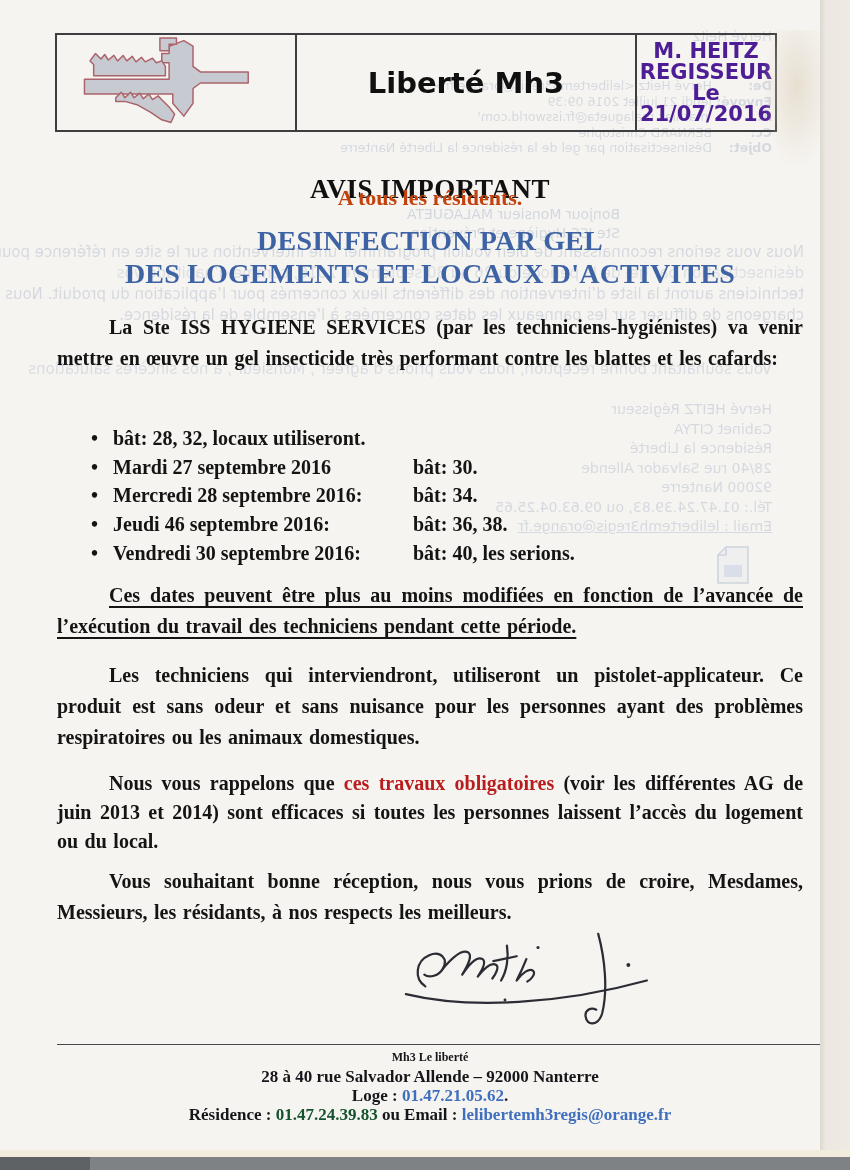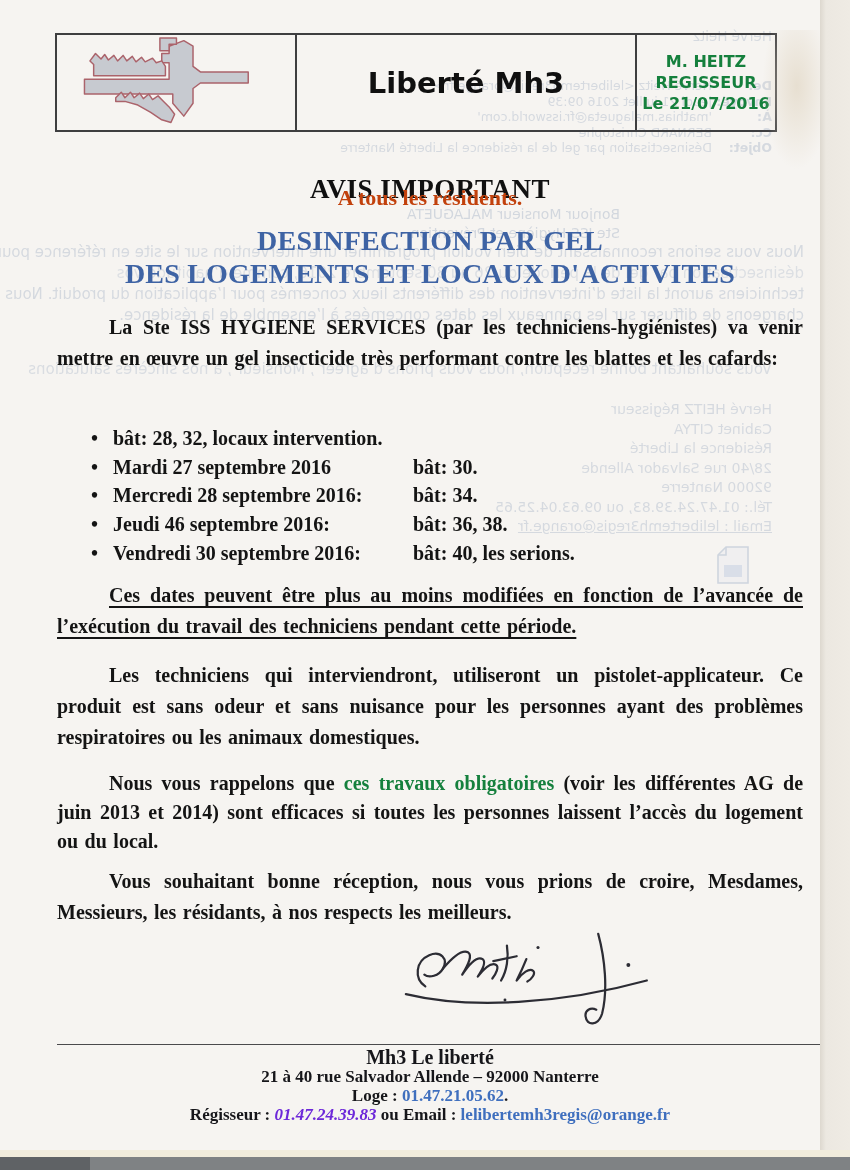--- a/index.html
+++ b/index.html
@@ -24,22 +24,22 @@
   .bleed .lbl{display:inline-block;width:60px;font-weight:bold;}
   .bleed-block div{white-space:nowrap;}
   .bleed-u{text-decoration:underline;}
   
   .hdr{position:absolute;left:55px;top:33px;width:722px;height:99px;
     border:2px solid #3e3e40;display:flex;box-sizing:border-box;background:transparent;}
   .hdr .cell{box-sizing:border-box;display:flex;align-items:center;justify-content:center;}
   .hdr .c1{width:240px;border-right:2px solid #3e3e40;}
   .hdr .c2{width:340px;border-right:2px solid #3e3e40;
     font-family:"DejaVu Sans", sans-serif;font-weight:bold;font-size:29px;color:#101010;}
-  .hdr .c3{flex:1;font-family:"DejaVu Sans", sans-serif;font-weight:bold;font-size:16px;
-    line-height:21px;text-align:center;color:#15803d;}
+  .hdr .c3{flex:1;font-family:"DejaVu Sans", sans-serif;font-weight:bold;font-size:21px;
+    line-height:21px;text-align:center;color:#4c1d95;}
   
   .content{position:absolute;left:57px;top:0;width:746px;}
   .abs{position:absolute;left:0;width:746px;}
   .h1{font-size:27px;font-weight:bold;text-align:center;letter-spacing:.5px;color:#101010;margin-top:28px;}
   .h2{font-size:22px;font-weight:bold;text-align:center;color:#c2410c;}
   .h3{font-size:28px;line-height:33px;font-weight:bold;text-align:center;letter-spacing:.2px;}
   .para{font-size:20px;font-weight:bold;line-height:31px;text-align:justify;
     text-indent:52px;word-spacing:1.5px;margin:0;}
   .list-row{display:flex;font-size:20px;font-weight:bold;line-height:28.7px;}
   .list-row .dot{width:22px;margin-left:34px;}
@@ -116,21 +116,21 @@
     <div class="abs h3" style="top:224px;color:#3e63a4;">
       <div>DESINFECTION PAR GEL</div>
       <div>DES LOGEMENTS ET LOCAUX D'ACTIVITES</div>
     </div>
 
     <p class="abs para" style="top:312px;">La Ste ISS HYGIENE SERVICES (par les techniciens-hygiénistes) va venir mettre en œuvre un gel insecticide très performant contre les blattes et les cafards:</p>
 
     <div class="abs" style="top:424px;">
       <div class="list-row">
         <span class="dot">•</span>
-        <span class="loc">bât: 28, 32, locaux intervention.</span>
+        <span class="loc">bât: 28, 32, locaux utiliseront.</span>
       </div>
       <div class="list-row">
         <span class="dot">•</span>
         <span class="date">Mardi 27 septembre 2016</span>
         <span class="loc">bât: 30.</span>
       </div>
       <div class="list-row">
         <span class="dot">•</span>
         <span class="date">Mercredi 28 septembre 2016:</span>
         <span class="loc">bât: 34.</span>
@@ -144,29 +144,29 @@
         <span class="dot">•</span>
         <span class="date">Vendredi 30 septembre 2016:</span>
         <span class="loc">bât: 40, les serions.</span>
       </div>
     </div>
 
     <p class="abs para warn" style="top:580px;">Ces dates peuvent être plus au moins modifiées en fonction de l’avancée de l’exécution du travail des techniciens pendant cette période.</p>
 
     <p class="abs para" style="top:660px;">Les techniciens qui interviendront, utiliseront un pistolet-applicateur. Ce produit est sans odeur et sans nuisance pour les personnes ayant des problèmes respiratoires ou les animaux domestiques.</p>
 
-    <p class="abs para" style="top:769px;line-height:29px;"><span>Nous vous rappelons que </span><span style="color:#15803d;">ces travaux obligatoires</span><span> (voir les différentes AG de juin 2013 et 2014) sont efficaces si toutes les personnes laissent l’accès du logement ou du local.</span></p>
+    <p class="abs para" style="top:769px;line-height:29px;"><span>Nous vous rappelons que </span><span style="color:#b91c1c;">ces travaux obligatoires</span><span> (voir les différentes AG de juin 2013 et 2014) sont efficaces si toutes les personnes laissent l’accès du logement ou du local.</span></p>
 
     <p class="abs para" style="top:866px;">Vous souhaitant bonne réception, nous vous prions de croire, Mesdames, Messieurs, les résidants, à nos respects les meilleurs.</p>
 
     <div class="abs" style="top:1048px;">
-      <p class="footer-line" style="font-size:20px;text-align:center;">Mh3 Le liberté</p>
-      <p class="footer-line">21 à 40 rue Salvador Allende – 92000 Nanterre</p>
+      <p class="footer-line" style="font-size:12px;text-align:center;">Mh3 Le liberté</p>
+      <p class="footer-line">28 à 40 rue Salvador Allende – 92000 Nanterre</p>
       <p class="footer-line"><span>Loge : </span><span style="color:#3f6fbe;">01.47.21.05.62</span><span>.</span></p>
-      <p class="footer-line"><span>Régisseur : </span><span style="color:#6d28d9;font-style:italic;">01.47.24.39.83</span><span> ou Email : </span><span style="color:#3f6fbe;">lelibertemh3regis@orange.fr</span></p>
+      <p class="footer-line"><span>Résidence : </span><span style="color:#14532d;">01.47.24.39.83</span><span> ou Email : </span><span style="color:#3f6fbe;">lelibertemh3regis@orange.fr</span></p>
     </div>
   </div>
 
   <svg class="sig" width="292" height="102" viewBox="0 0 300 105">
     <path d="M14,66 C80,82 175,76 262,52"></path>
     <path d="M34,58 C22,50 24,32 38,26 C50,21 58,30 52,40 C48,47 38,50 33,46"></path>
     <path d="M52,40 C62,28 72,20 78,23 C83,26 78,36 72,46 C80,34 88,27 93,30 C97,33 92,42 88,48 C95,39 102,33 107,36 C110,38 107,45 103,50"></path>
     <path d="M118,16 C120,28 118,42 112,52"></path>
     <path d="M104,32 L128,27"></path>
     <path d="M138,30 C134,40 130,48 128,52 C134,44 141,39 145,42 C148,45 143,51 139,53"></path>

